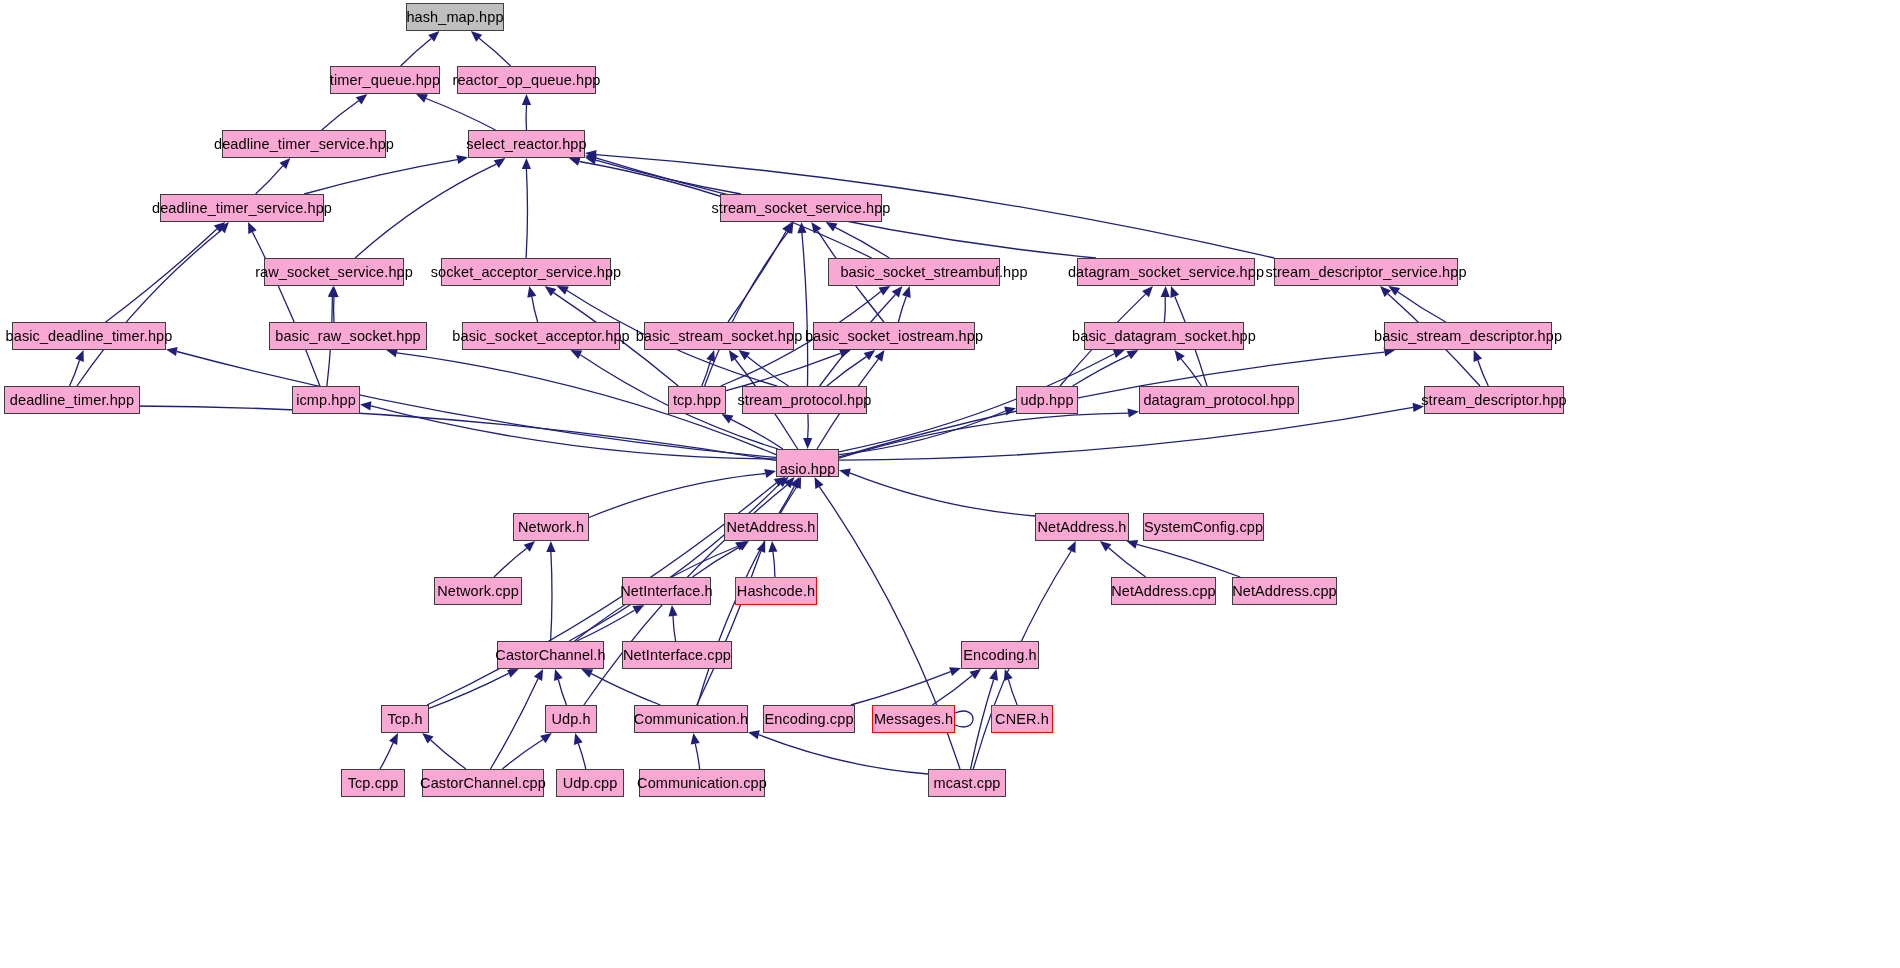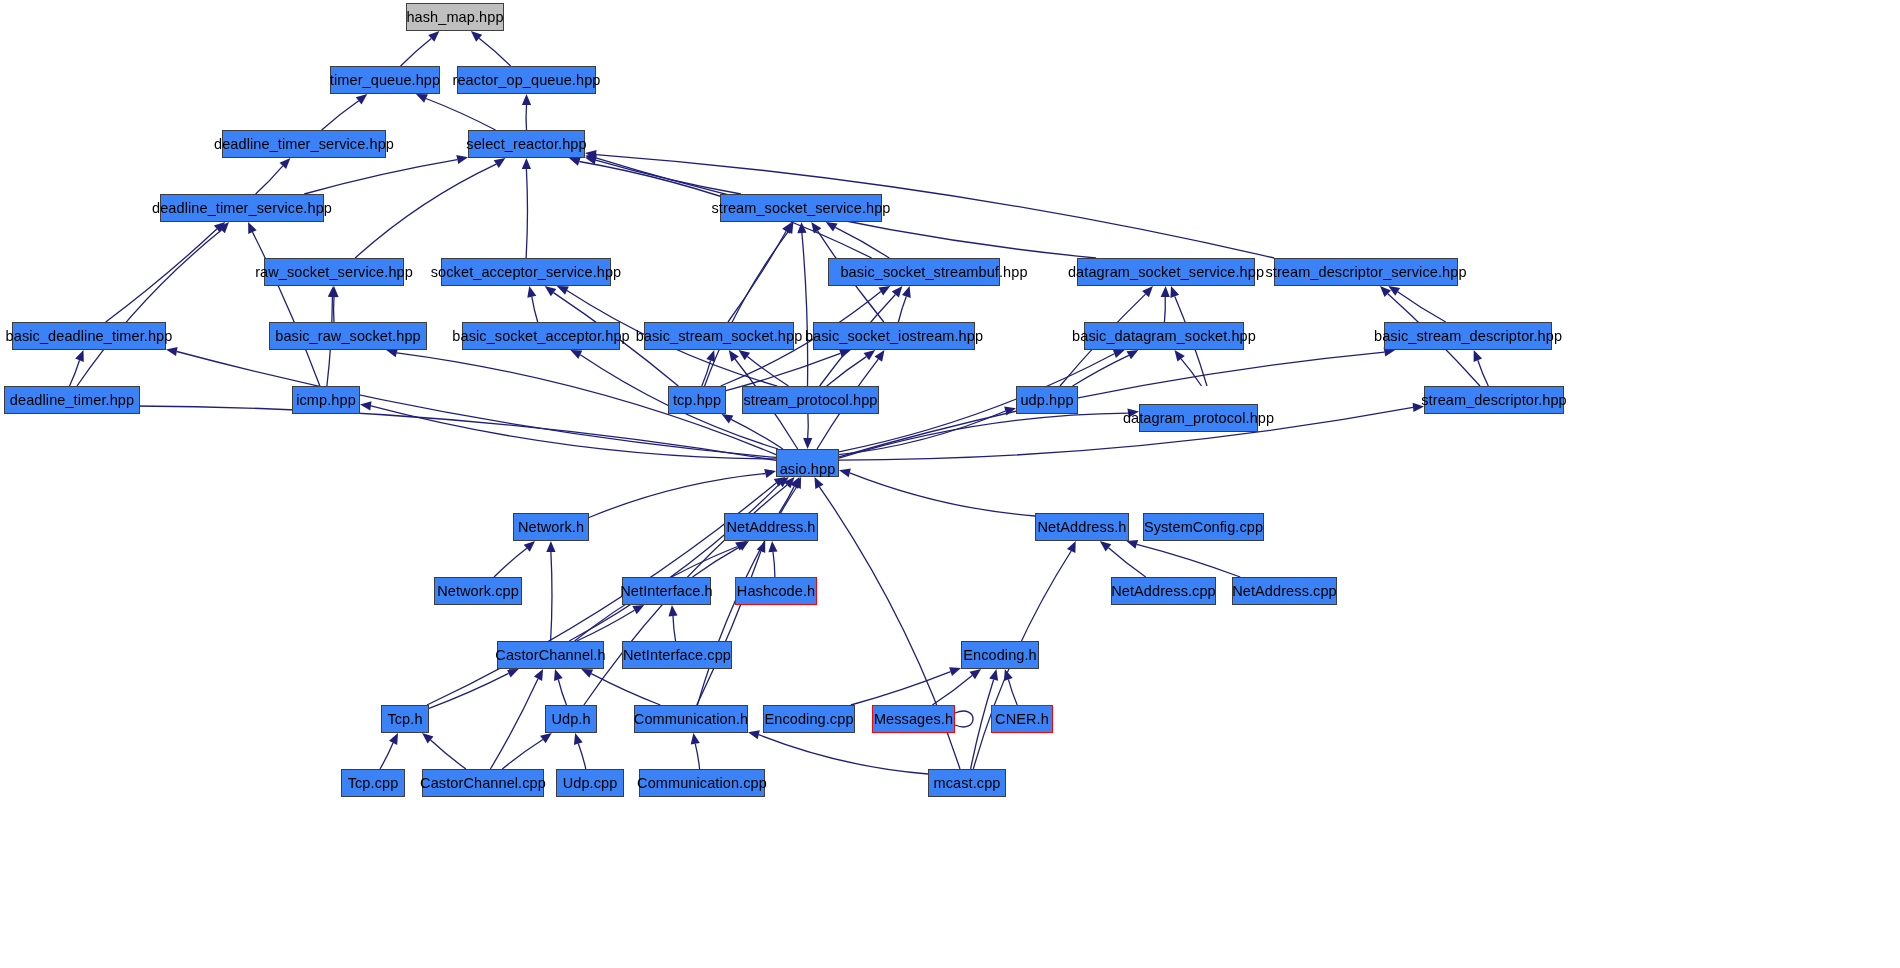--- a/index.html
+++ b/index.html
@@ -14,21 +14,21 @@
   }
   #edges{position:absolute;left:0;top:0;width:1900px;height:968px;pointer-events:none;}
   .node{
     position:absolute;
     box-sizing:border-box;
     display:flex;
     align-items:center;
     justify-content:center;
     height:28px;
     border:1px solid #3d3d3d;
-    background:#3b82f6;
+    background:#f9a8d4;
     color:#000000;
     font-size:14.5px;
     line-height:1;
     white-space:nowrap;
     padding:0 8px;
     letter-spacing:0.1px;
     cursor:pointer;
   }
   .node.root{
     background:#bfbfbf;
@@ -464,27 +464,27 @@
       </div>
       <div class="node" style="left: 4px; top: 386px; width: 136px;">
         <span class="lbl">deadline_timer.hpp</span>
       </div>
       <div class="node" style="left: 292px; top: 386px; width: 68px;">
         <span class="lbl">icmp.hpp</span>
       </div>
       <div class="node" style="left: 668px; top: 386px; width: 58px;">
         <span class="lbl">tcp.hpp</span>
       </div>
-      <div class="node" style="left: 742px; top: 386px; width: 137px;">
+      <div class="node" style="left: 742px; top: 386px; width: 125px;">
         <span class="lbl">stream_protocol.hpp</span>
       </div>
       <div class="node" style="left: 1016px; top: 386px; width: 62px;">
         <span class="lbl">udp.hpp</span>
       </div>
-      <div class="node" style="left: 1139px; top: 404px; width: 119px;">
+      <div class="node" style="left: 1139px; top: 386px; width: 160px;">
         <span class="lbl">datagram_protocol.hpp</span>
       </div>
       <div class="node" style="left: 1424px; top: 386px; width: 140px;">
         <span class="lbl">stream_descriptor.hpp</span>
       </div>
       <div class="node" style="left: 776px; top: 449px; width: 63px; align-items: flex-end;">
         <span class="lbl">asio.hpp</span>
       </div>
       <div class="node" style="left: 513px; top: 513px; width: 76px;">
         <span class="lbl">Network.h</span>

